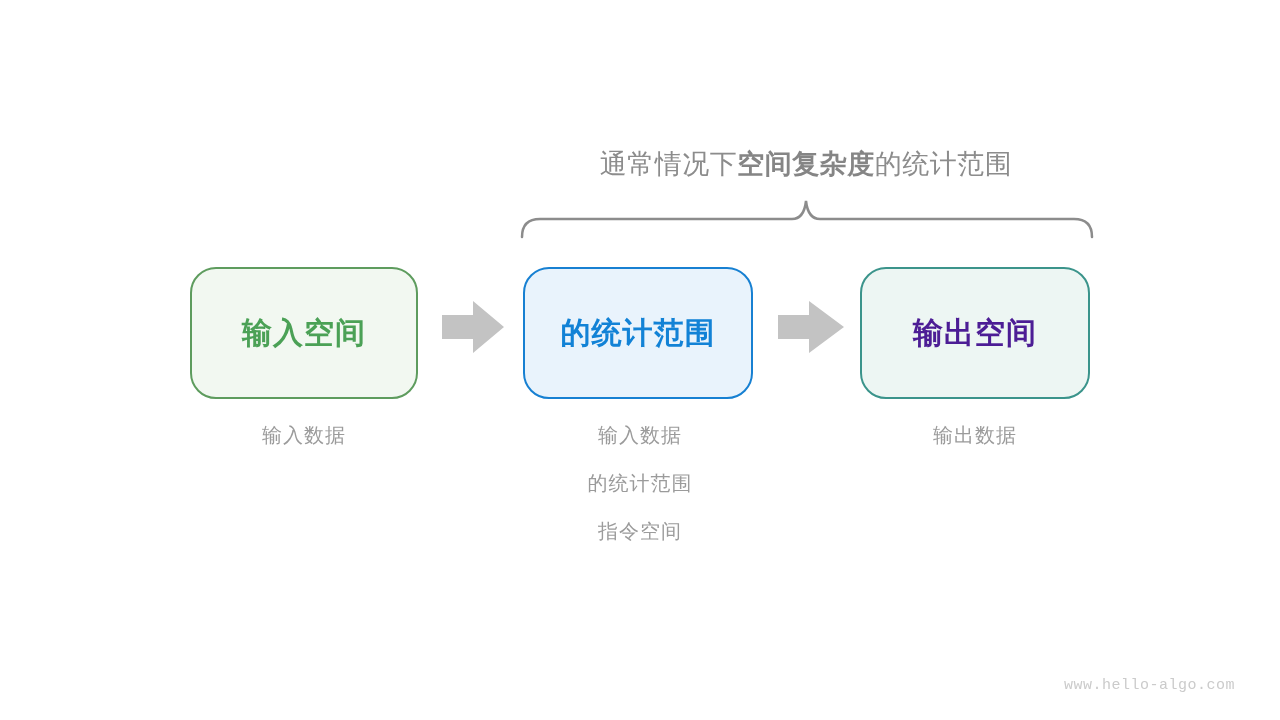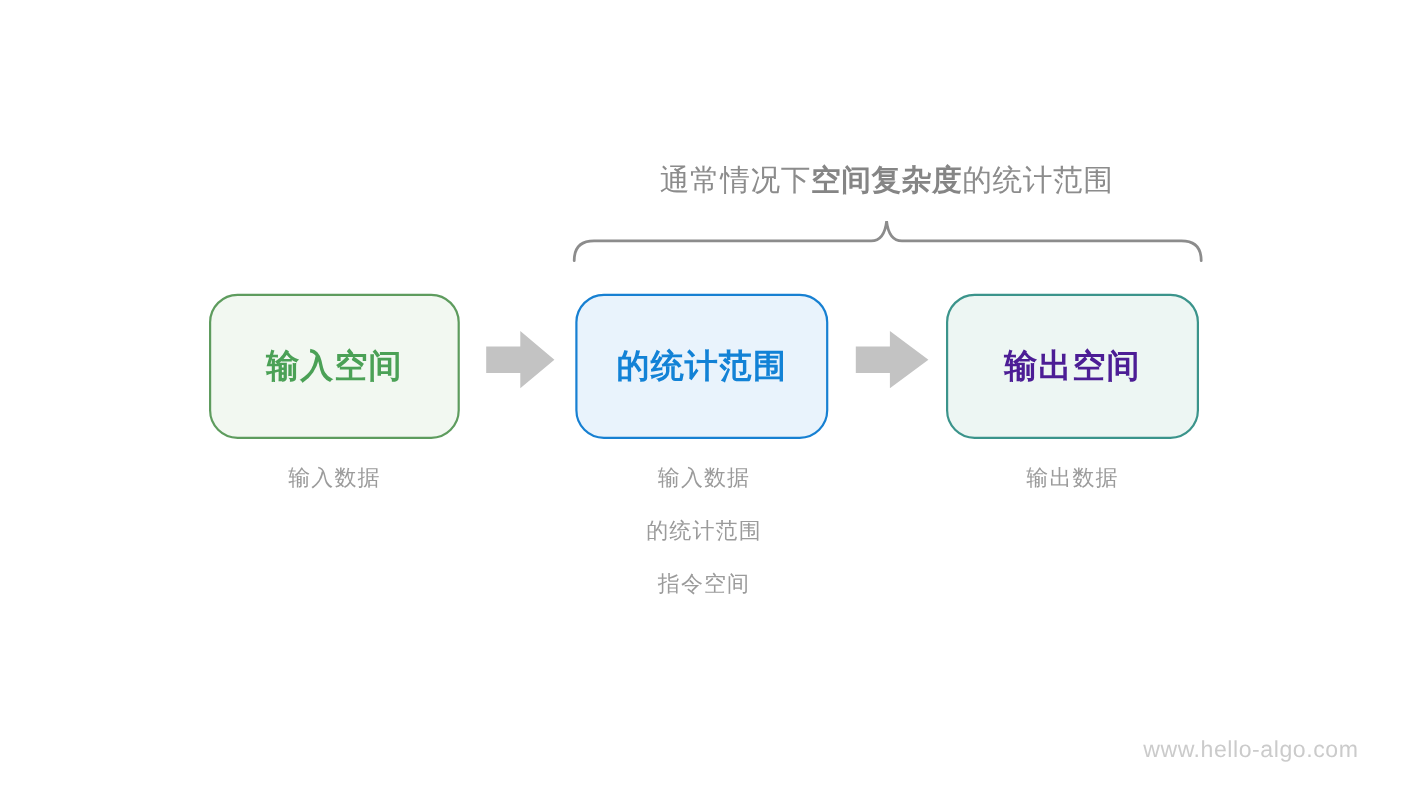--- a/index.html
+++ b/index.html
@@ -87,22 +87,22 @@
     line-height: 48px;
     white-space: nowrap;
   }
   .notes-input  { left: 190px; width: 228px; }
   .notes-temp   { left: 523px; width: 234px; }
   .notes-output { left: 860px; width: 230px; }
   .watermark {
     position: absolute;
     right: 45px;
     bottom: 26px;
-    font-family: Liberation Sans, sans-serif;
-    font-size: 21px;
+    font-family: Liberation Mono, monospace;
+    font-size: 15px;
     color: #cbcbcb;
     letter-spacing: 0.5px;
   }
 </style>
 </head>
 <body>
 
 <div class="canvas">
 
   <div class="title">

